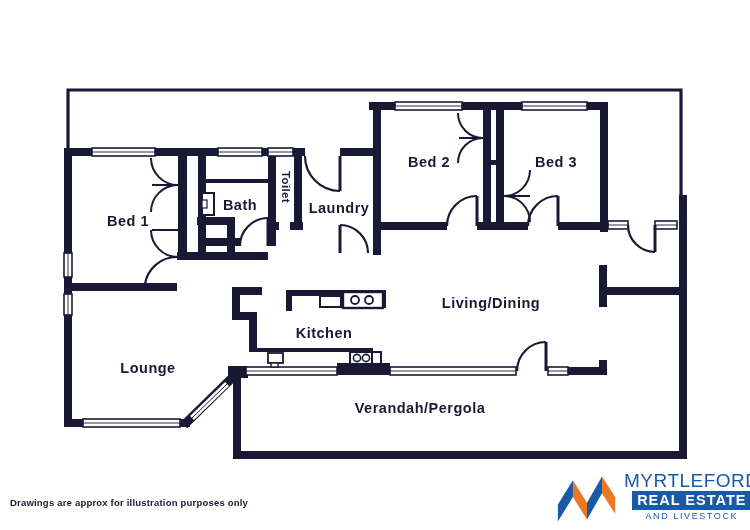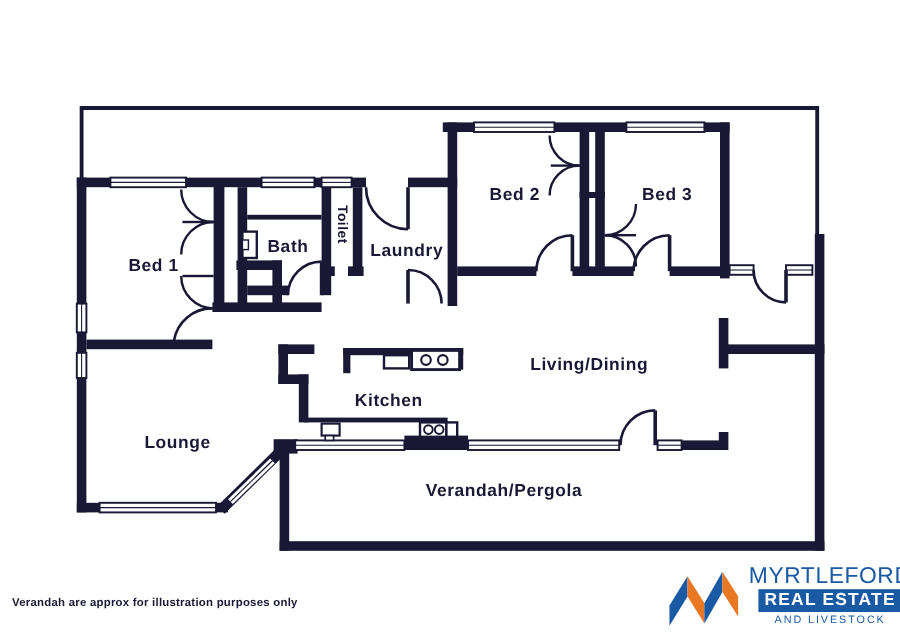--- a/index.html
+++ b/index.html
@@ -200,21 +200,21 @@
       <text class="room-label" x="339" y="213">Laundry</text>
       <text class="room-label" x="429" y="167">Bed 2</text>
       <text class="room-label" x="556" y="167">Bed 3</text>
       <text class="room-label" x="491" y="308">Living/Dining</text>
       <text class="room-label" x="324" y="338">Kitchen</text>
       <text class="room-label" x="148" y="373">Lounge</text>
       <text class="room-label" x="420" y="413">Verandah/Pergola</text>
     </g>
   </svg>
 
-  <div class="disclaimer">Verandah are approx for illustration purposes only</div>
+  <div class="disclaimer">Drawings are approx for illustration purposes only</div>
 
   <div class="logo">
     <svg width="62" height="54" viewBox="0 0 66 54">
       <polygon points="2,34 18,8 18,26 2,52" fill="#1a5aa5"></polygon>
       <polygon points="18,8 33,32 33,50 18,26" fill="#e87824"></polygon>
       <polygon points="33,32 49,4 49,22 33,50" fill="#1a5aa5"></polygon>
       <polygon points="49,4 63,26 63,44 49,22" fill="#e87824"></polygon>
     </svg>
     <div class="logo-text">
       <div class="logo-name">MYRTLEFORD</div>

